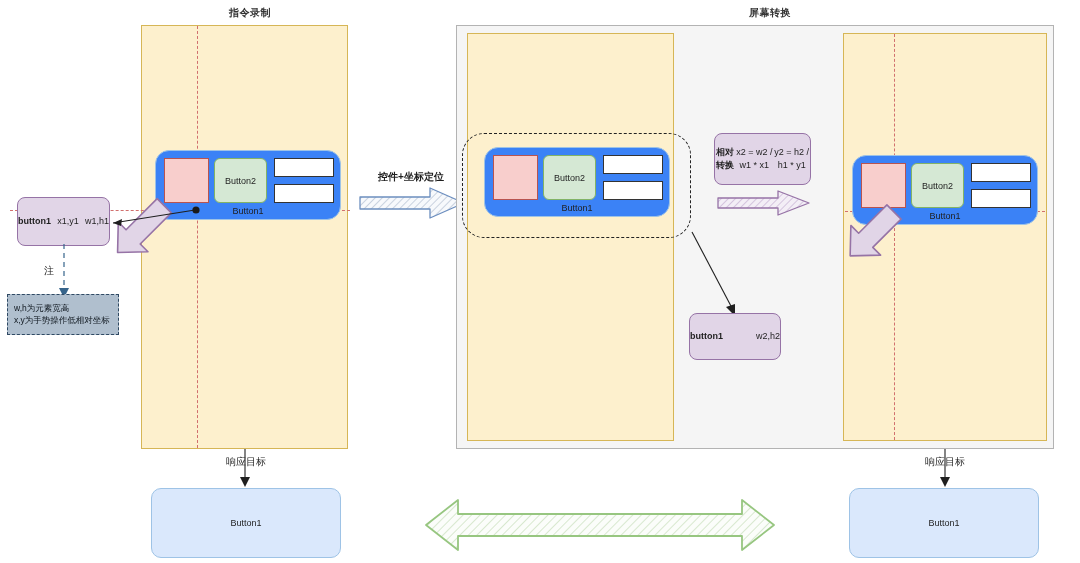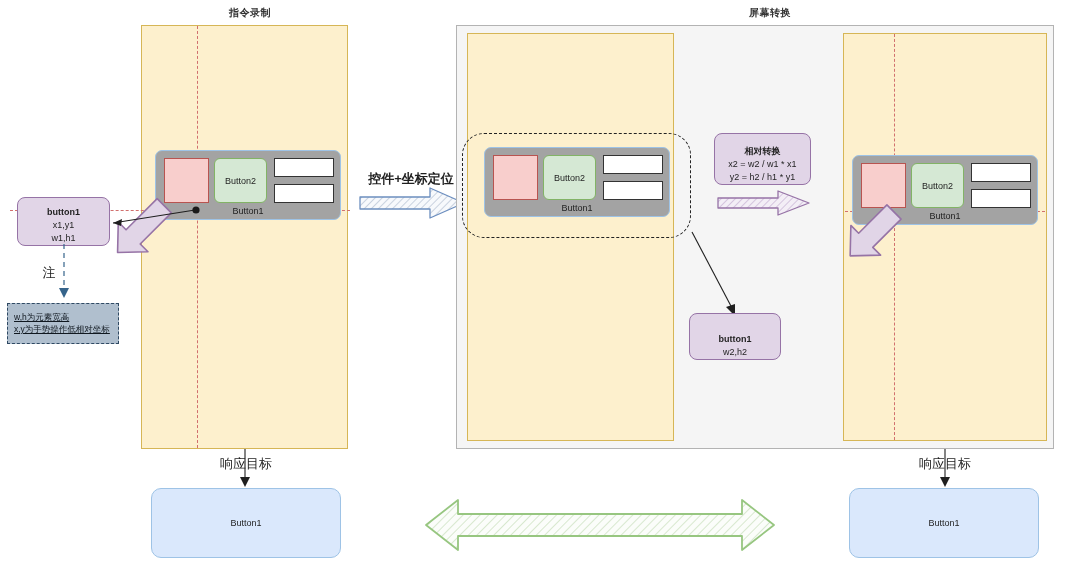--- a/index.html
+++ b/index.html
@@ -50,23 +50,23 @@
     border-left: 1px dashed #d1706e;
     width: 0;
   }
   .hguide {
     border-top: 1px dashed #d1706e;
     height: 0;
   }
 
   
   .widget-group {
-    background: #a3a3a3;
+    background: #3b82f6;
     border: 1px solid #9ec3e6;
-    border-radius: 7px;
+    border-radius: 14px;
     box-sizing: border-box;
   }
   .widget-group .grp-label {
     position: absolute;
     left: 0; right: 0;
     bottom: 3px;
     text-align: center;
     font-size: 9px;
     color: #1f1f1f;
   }
@@ -91,23 +91,23 @@
     box-sizing: border-box;
   }
 
   
   .purple-box {
     background: #e1d5e7;
     border: 1px solid #9673a6;
     border-radius: 8px;
     box-sizing: border-box;
     display: flex;
-    flex-direction: column;
+    flex-direction: row;
     align-items: center;
-    justify-content: flex-end;
+    justify-content: space-between;
     font-size: 9px;
     line-height: 13px;
     color: #1f1f1f;
     text-align: center;
   }
   .purple-box .ttl { font-weight: 700; }
 
   
   .gray-note {
     background: #b0bfce;
@@ -135,21 +135,21 @@
     box-sizing: border-box;
     display: flex;
     align-items: center;
     justify-content: center;
     font-size: 9px;
     color: #1f1f1f;
   }
 
   
   .conn-label {
-    font-size: 13px;
+    font-size: 10px;
     color: #1f1f1f;
     white-space: nowrap;
     text-align: center;
   }
   .conn-label.cn-bold { font-weight: 700; }
 
   svg { overflow: visible; }
   .no-evt { pointer-events: none; }
 </style>
 </head>
@@ -192,21 +192,21 @@
     <span>x1,y1</span>
     <span>w1,h1</span>
   </div>
 
   <svg class="abs no-evt" style="left:40px; top:244px; width:60px; height:58px;" viewBox="0 0 60 58">
     <line x1="24" y1="0" x2="24" y2="46" stroke="#36648b" stroke-width="1.2" stroke-dasharray="5,4"></line>
     <polygon points="24,54 19,44 29,44" fill="#36648b"></polygon>
   </svg>
   <div class="abs conn-label" style="left:36px; top:264px; width:26px;">注</div>
 
-  <div class="abs gray-note" style="left:7px; top:303px; width:112px; height:41px;text-decoration:underline;">
+  <div class="abs gray-note" style="left:7px; top:294px; width:112px; height:41px;">
     <div>w,h为元素宽高</div>
     <div>x,y为手势操作低相对坐标</div>
   </div>
 
   <svg class="abs no-evt" style="left:210px; top:449px; width:80px; height:42px;" viewBox="0 0 80 42">
     <line x1="35" y1="0" x2="35" y2="31" stroke="#1f1f1f" stroke-width="1.1"></line>
     <polygon points="35,38 30,28 40,28" fill="#1f1f1f"></polygon>
   </svg>
   <div class="abs conn-label" style="left:206px; top:455px; width:80px;">响应目标</div>
 

